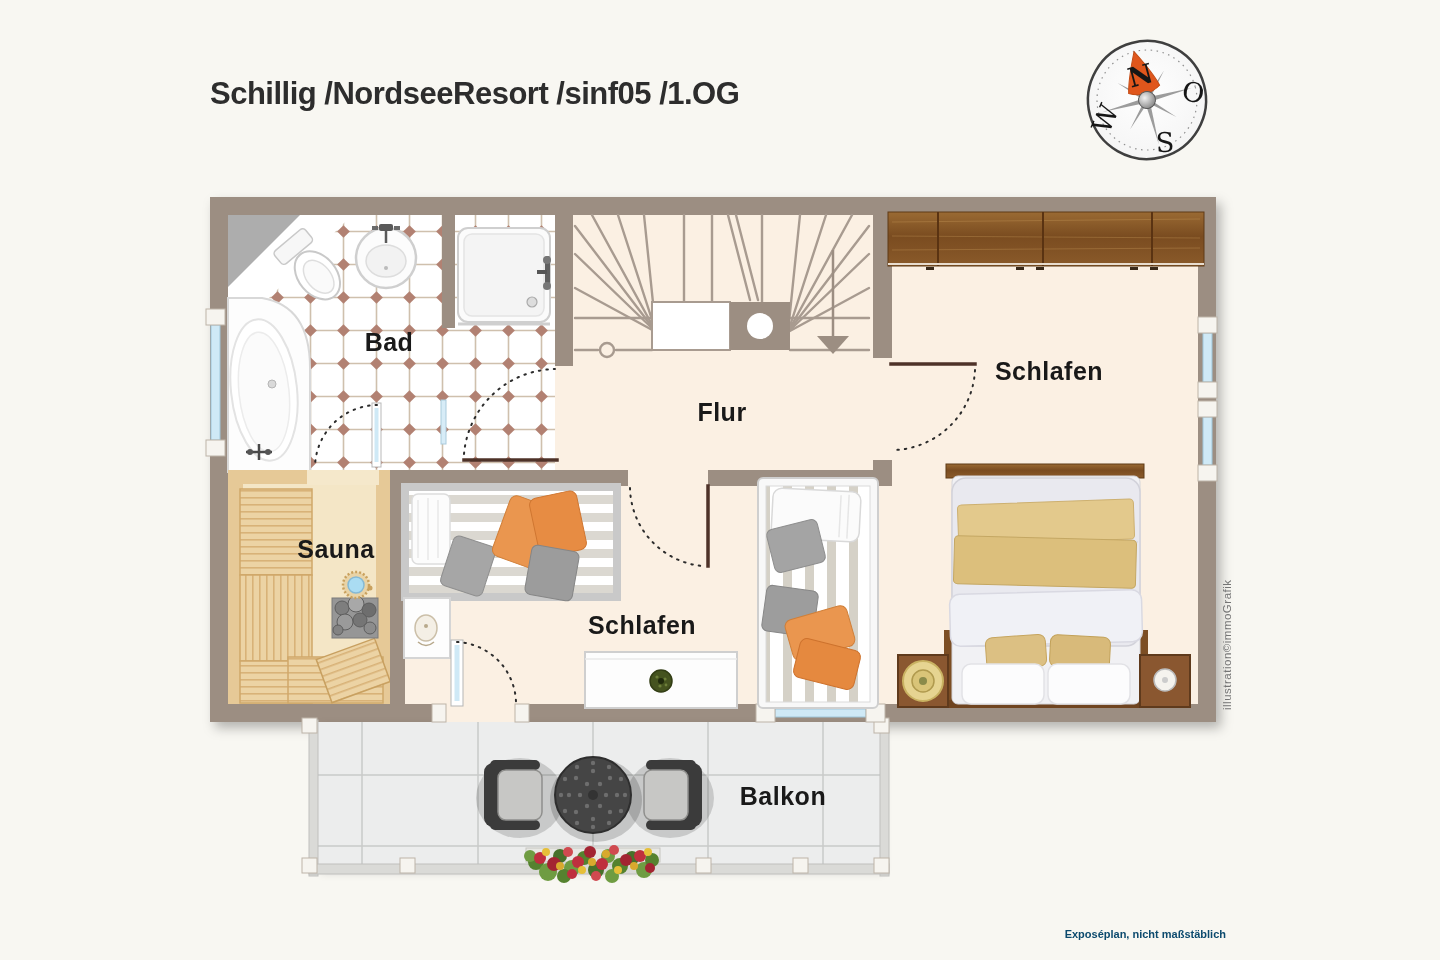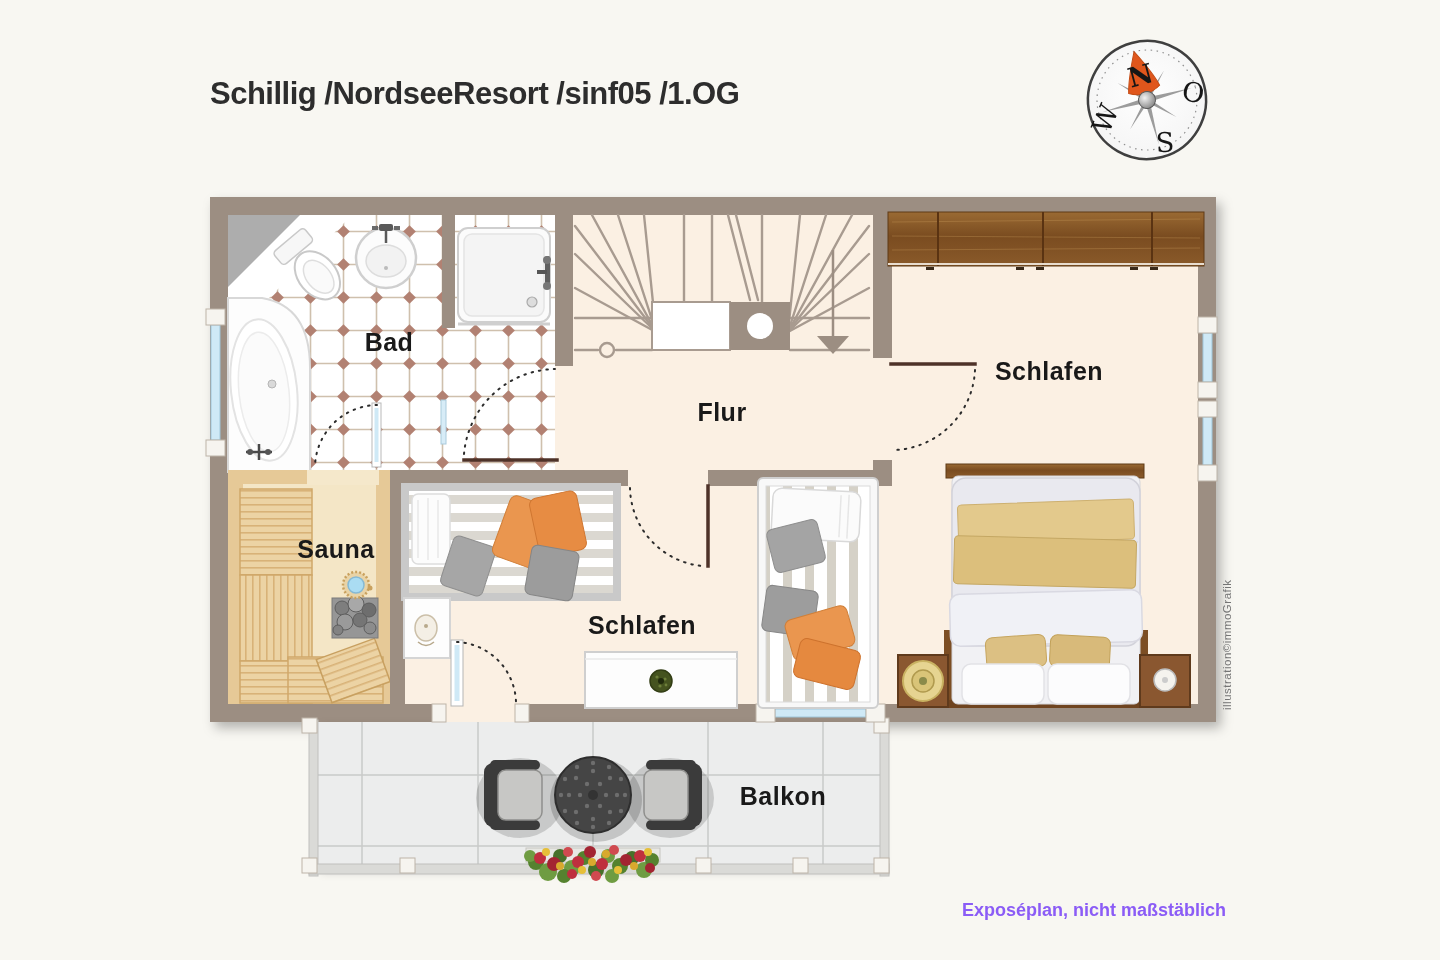--- a/index.html
+++ b/index.html
@@ -1,19 +1,19 @@
 <!DOCTYPE html>
 <html><head>
 <meta charset="utf-8">
 <style>
   html,body{margin:0;padding:0;}
   body{width:1440px;height:960px;background:#f8f7f2;font-family:"Liberation Sans",sans-serif;overflow:hidden;}
   .page{position:relative;width:1440px;height:960px;}
   .title{position:absolute;left:210px;top:76px;font-size:31px;font-weight:bold;color:#2d2d2d;letter-spacing:-0.5px;}
-  .footer-note{position:absolute;right:214px;top:900px;font-size:18px;font-weight:bold;color:#8b5cf6;}
+  .footer-note{position:absolute;right:214px;top:928px;font-size:11px;font-weight:bold;color:#0c4a6e;}
   svg{position:absolute;left:0;top:0;}
   .wall{fill:#9c8e82;}
   .tread{stroke:#a89b90;stroke-width:2.4;stroke-linecap:round;fill:none;}
   .arc{stroke:#2b2b2b;stroke-width:2;stroke-dasharray:1.5,6;stroke-linecap:round;fill:none;}
   .leaf{stroke:#4e3228;stroke-width:3.5;stroke-linecap:square;fill:none;}
   .cap{fill:#f6f4ef;stroke:#bdb4a8;stroke-width:1;}
   .glass{fill:#cfe9f6;stroke:#9fc6da;stroke-width:1;}
   .room-label{font-family:"Liberation Sans",sans-serif;font-size:25px;font-weight:bold;fill:#191919;letter-spacing:0.5px;text-anchor:middle;}
   .compass-letter{font-family:"DejaVu Serif",serif;font-size:27px;fill:#161616;text-anchor:middle;}
 </style>

